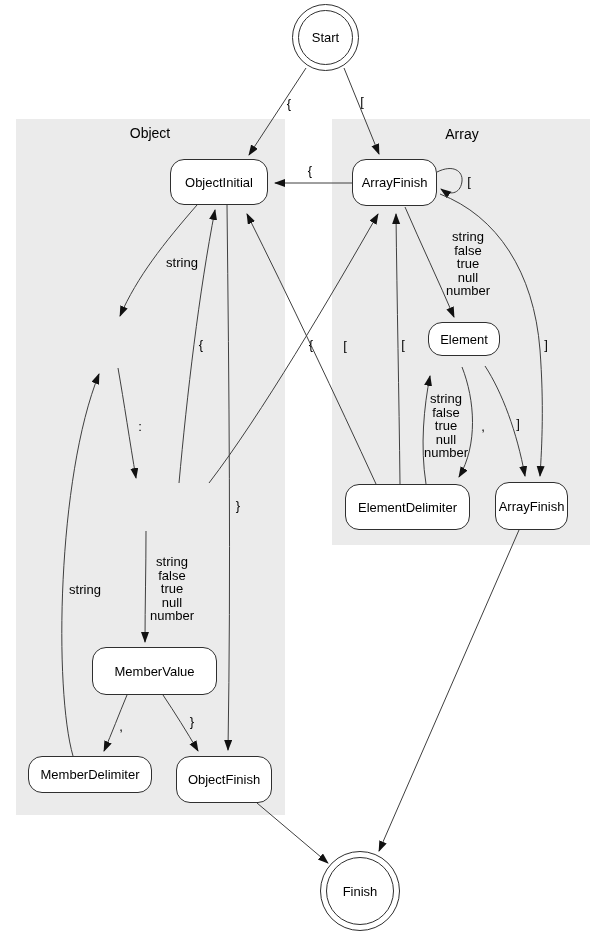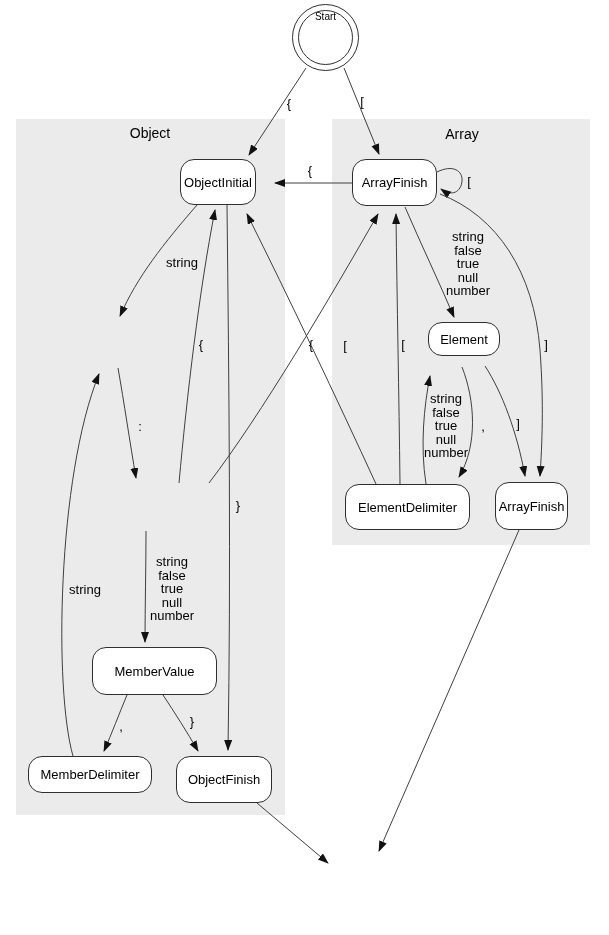--- a/index.html
+++ b/index.html
@@ -20,21 +20,21 @@
   .arrowhead{fill:var(--arrowhead);stroke:none;}
   .cluster-label{position:absolute;transform:translate(-50%,-50%);font-size:14px;}
   .node{position:absolute;box-sizing:border-box;background:var(--node-fill);
         border:1px solid var(--node-border);border-radius:14px;
         display:flex;align-items:center;justify-content:center;
         font-size:13px;white-space:nowrap;}
   .circle-node{position:absolute;box-sizing:border-box;border:1px solid var(--node-border);
         border-radius:50%;background:var(--node-fill);display:flex;align-items:center;justify-content:center;}
   .circle-inner{box-sizing:border-box;width:calc(100% - 10px);height:calc(100% - 10px);
         border:1px solid var(--node-border);border-radius:50%;
-        display:flex;align-items:flex-start;justify-content:center;font-size:10px;}
+        display:flex;align-items:center;justify-content:center;font-size:13px;}
   .edge-label{position:absolute;transform:translate(-50%,-50%);font-size:13px;line-height:13.5px;
         text-align:center;white-space:pre-line;}
 </style>
 </head>
 <body>
 
 <div class="diagram">
 
   <svg width="609" height="935" viewBox="0 0 609 935">
     <defs>
@@ -72,29 +72,34 @@
 
   <div class="cluster-label" style="left:150px;top:133px">Object</div>
   <div class="cluster-label" style="left:462px;top:134px">Array</div>
 
   <div class="circle-node" style="left:292px;top:4px;width:67px;height:67px">
     <div class="circle-inner">
       <span>Start</span>
     </div>
   </div>
 
-  <div class="node" style="left:180px;top:159px;width:76px;height:46px">ObjectInitial</div>
+  <div class="node" style="left:170px;top:159px;width:98px;height:46px">ObjectInitial</div>
   <div class="node" style="left:352px;top:159px;width:85px;height:47px">ArrayFinish</div>
   <div class="node" style="left:428px;top:322px;width:72px;height:34px">Element</div>
   <div class="node" style="left:345px;top:484px;width:125px;height:46px">ElementDelimiter</div>
   <div class="node" style="left:495px;top:482px;width:73px;height:48px">ArrayFinish</div>
   <div class="node" style="left:92px;top:647px;width:125px;height:48px">MemberValue</div>
   <div class="node" style="left:28px;top:756px;width:124px;height:37px">MemberDelimiter</div>
   <div class="node" style="left:176px;top:756px;width:96px;height:47px">ObjectFinish</div>
 
+  <div class="circle-node" style="left:320px;top:851px;width:80px;height:80px">
+    <div class="circle-inner">
+      <span>Finish</span>
+    </div>
+  </div>
 
   <div class="edge-label" style="left:289px;top:104px">{</div>
   <div class="edge-label" style="left:362px;top:102px">[</div>
   <div class="edge-label" style="left:310px;top:171px">{</div>
   <div class="edge-label" style="left:469px;top:182px">[</div>
   <div class="edge-label" style="left:182px;top:263px">string</div>
   <div class="edge-label" style="left:140px;top:427px">:</div>
   <div class="edge-label" style="left:172px;top:589px">string
 false
 true

